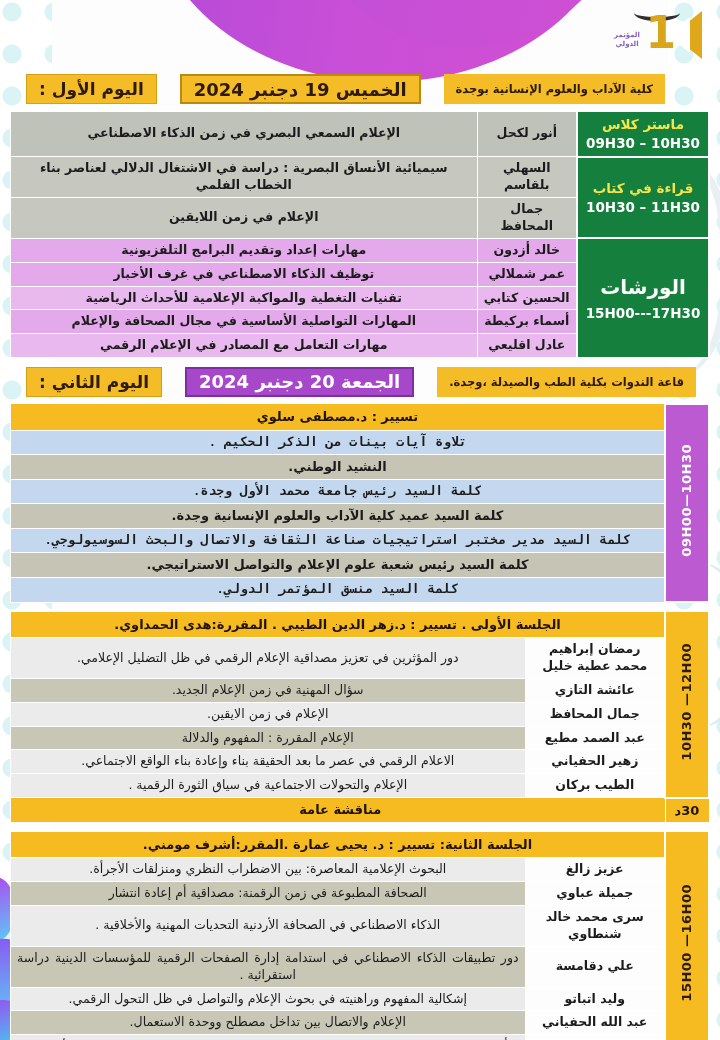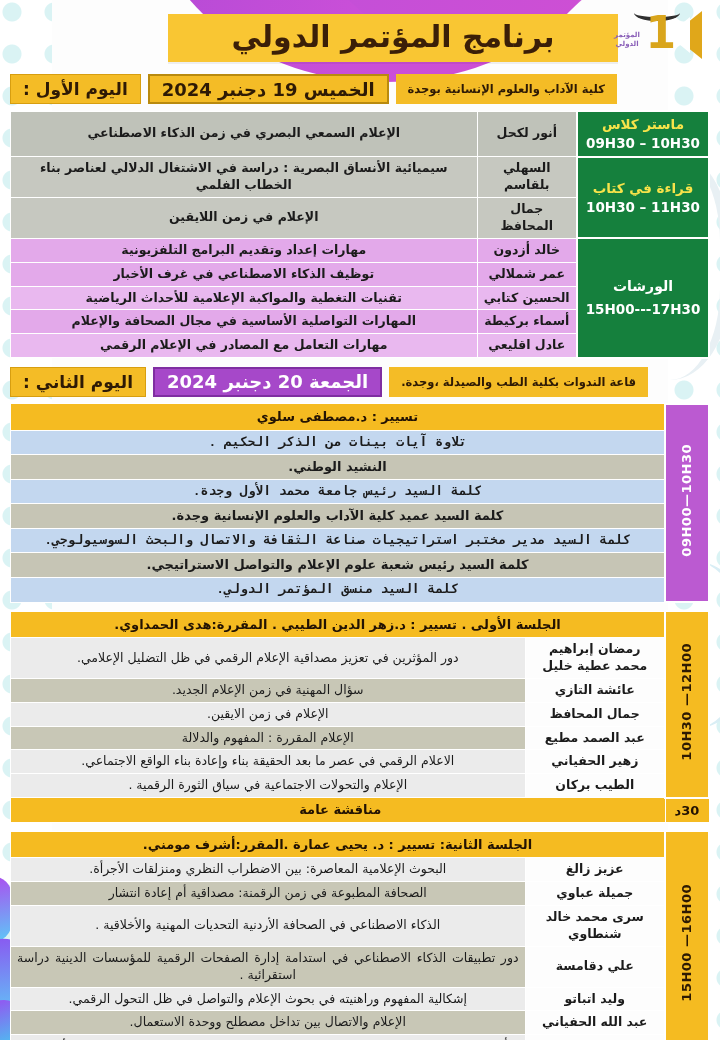--- a/index.html
+++ b/index.html
@@ -198,20 +198,21 @@
   .chip {
     background: #f4bc26;
     color: #2e1a05;
     font-weight: bold;
     display: flex;
     align-items: center;
     justify-content: center;
     padding: 0 12px;
     height: 30px;
     white-space: nowrap;
+    margin-left: 16px;
   }
   .chip-day   { font-size: 17px; border:1px solid #d79e10; }
   .chip-date  { font-size: 18px; border:2px solid #b98a0e; }
   .chip-date.violet { background:#a648c9; color:#fff; border-color:#7f2ea1; }
   .chip-place { font-size: 11.5px; background:#f4bc26; }
 
   
   table {
     width: 100%;
     border-collapse: collapse;
@@ -235,21 +236,21 @@
   .cell-time-purple {
     background: #15803d;
     color: #ffffff;
     text-align: center;
     font-weight: bold;
     font-size: 14px;
     line-height: 1.4;
     border: 2px solid #ffffff;
   }
   .cell-time-purple .big {
-    font-size: 14px;
+    font-size: 20px;
     display: block;
     margin-bottom: 3px;
     text-align: center;
   }
   .cell-time-purple .lbl {
     display: block;
     color: #f7e34a;
     font-size: 13.5px;
   }
   .cell-time-purple .tm {
@@ -351,21 +352,20 @@
   <div class="swoosh2"></div>
   <div class="blob-bl-3"></div>
   <div class="blob-bl-1"></div>
   <div class="blob-bl-2"></div>
   <div class="blob-ml"></div>
 </div>
 
 <div id="page">
 
   <div class="title-row">
-    <div class="main-title">برنامج المؤتمر الدولي</div>
 
     <div class="logo">
       <div class="swish"></div>
       <div class="arrow"></div>
       <div class="arrow2"></div>
       <div class="one">1</div>
       <div class="ltext">
         <div>المؤتمر</div>
         <div>الدولي</div>
       </div>

